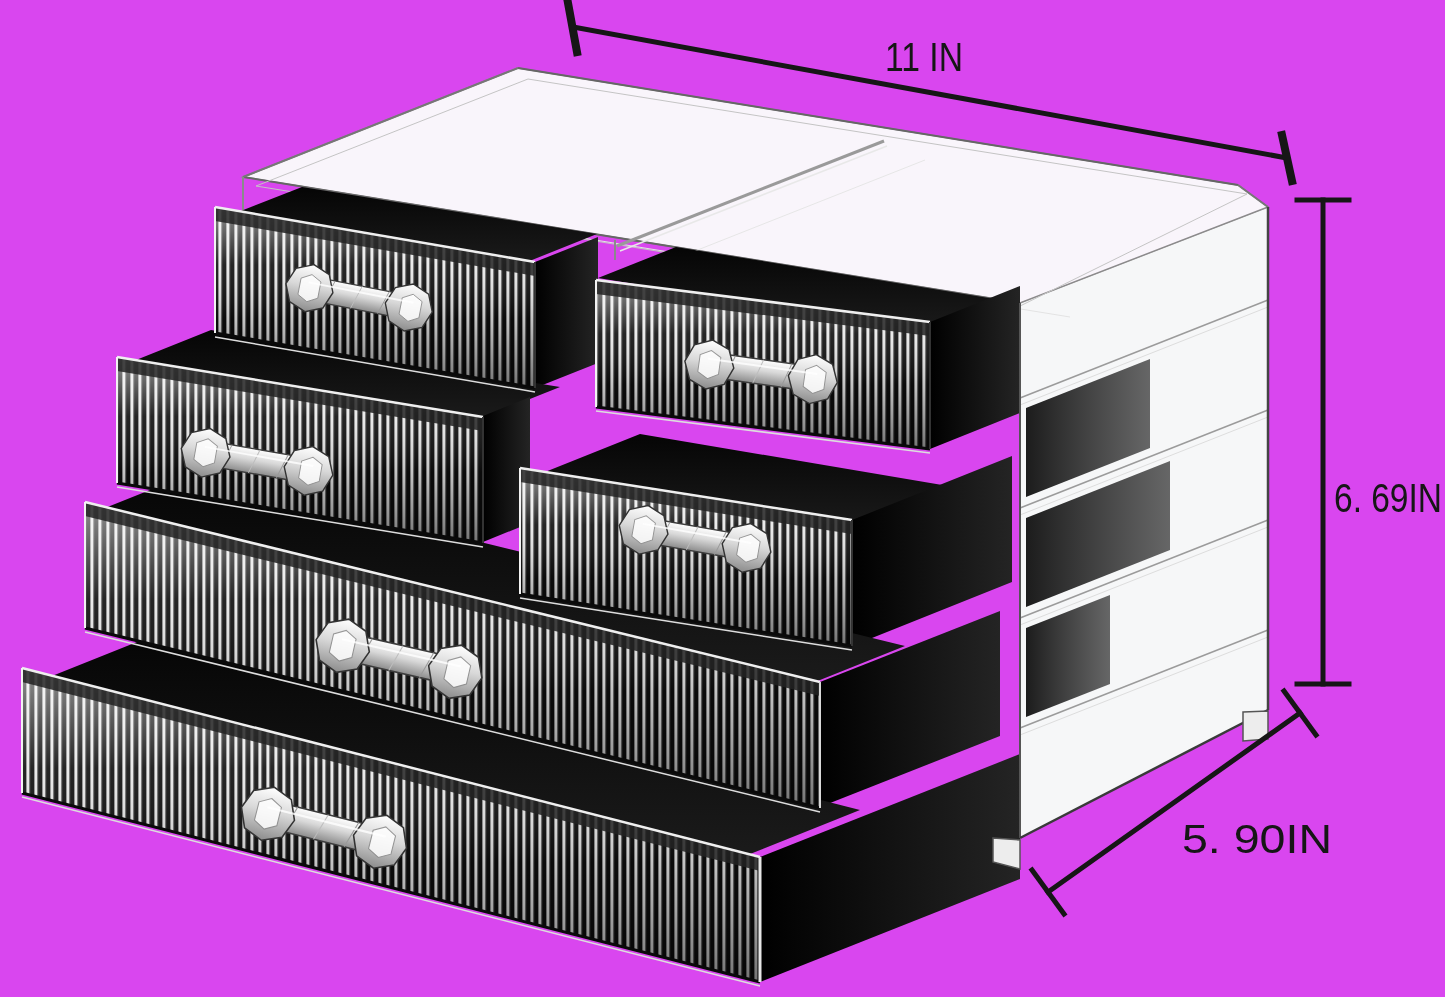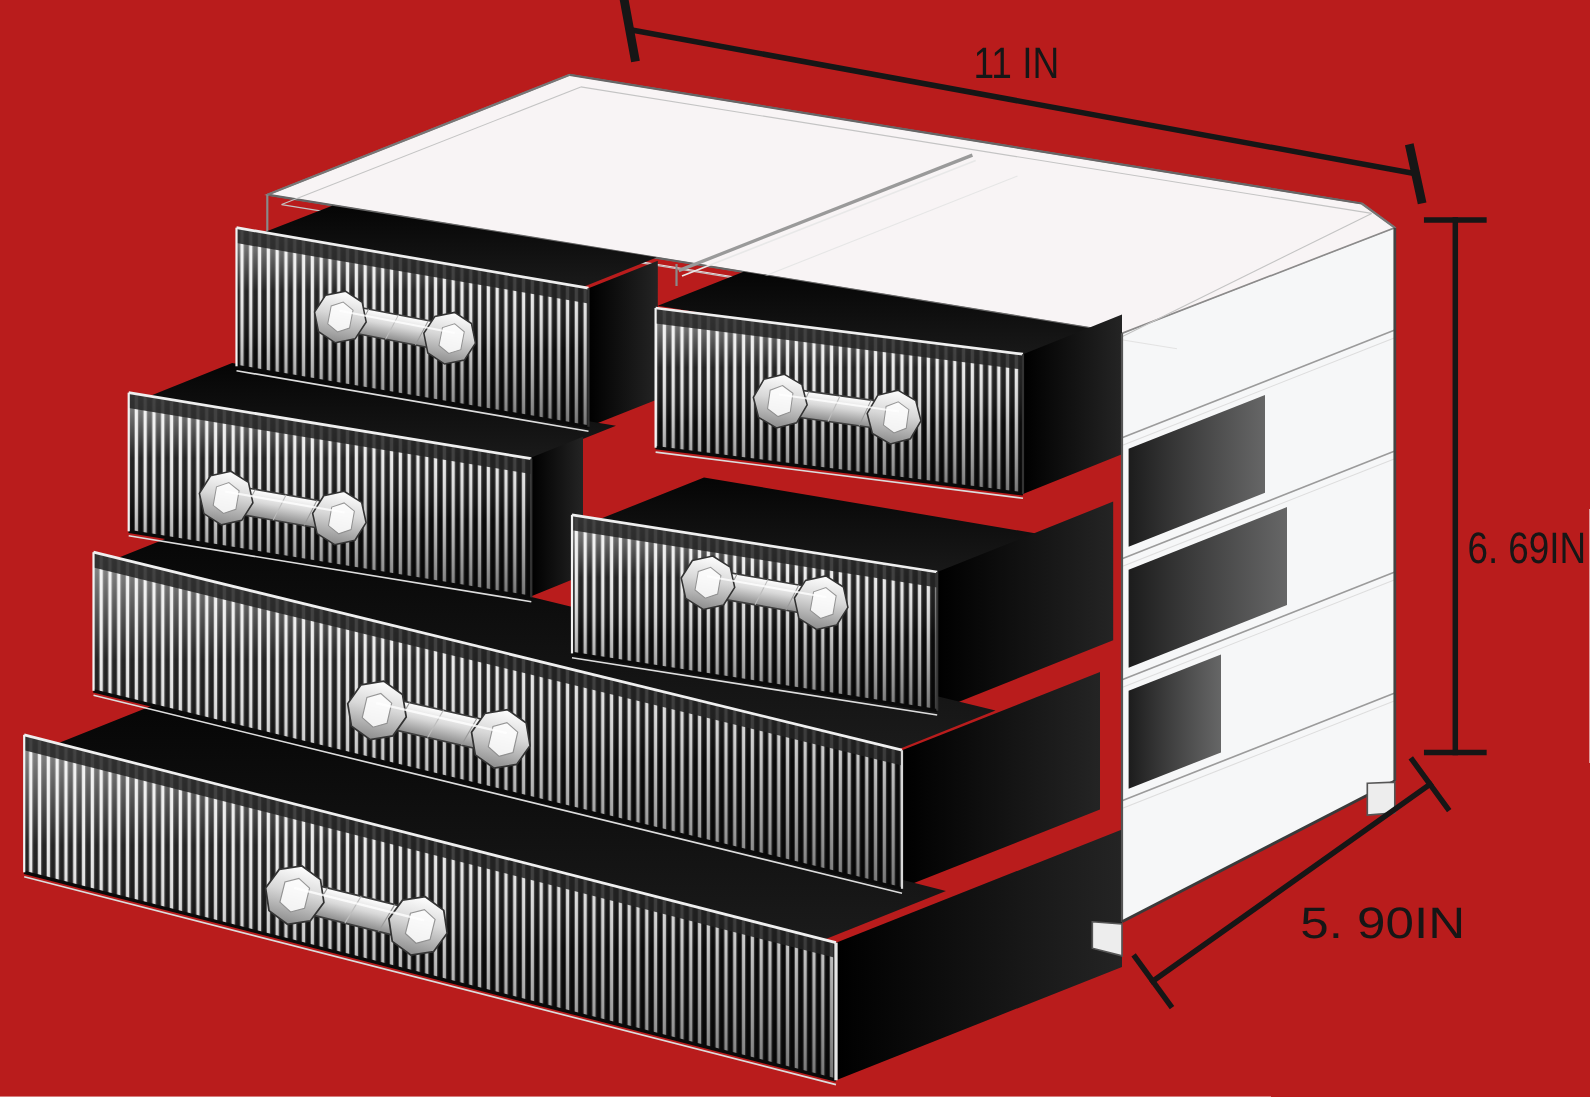--- a/index.html
+++ b/index.html
@@ -1,16 +1,16 @@
 <!DOCTYPE html>
 <html><head>
 <meta charset="utf-8">
 <style>
   html,body{margin:0;padding:0;background:#ffffff;}
-  .stage{position:relative;width:1445px;height:997px;background:#b91c1c;overflow:hidden;
+  .stage{position:relative;width:1445px;height:997px;background:#d946ef;overflow:hidden;
          font-family:"Liberation Sans","DejaVu Sans",sans-serif;}
   svg{position:absolute;left:0;top:0;}
   text{font-family:"Liberation Sans","DejaVu Sans",sans-serif;fill:#161616;}
 </style>
 </head>
 <body>
 
 <div class="stage">
 <svg width="1445" height="997" viewBox="0 0 1445 997">
   <defs>

